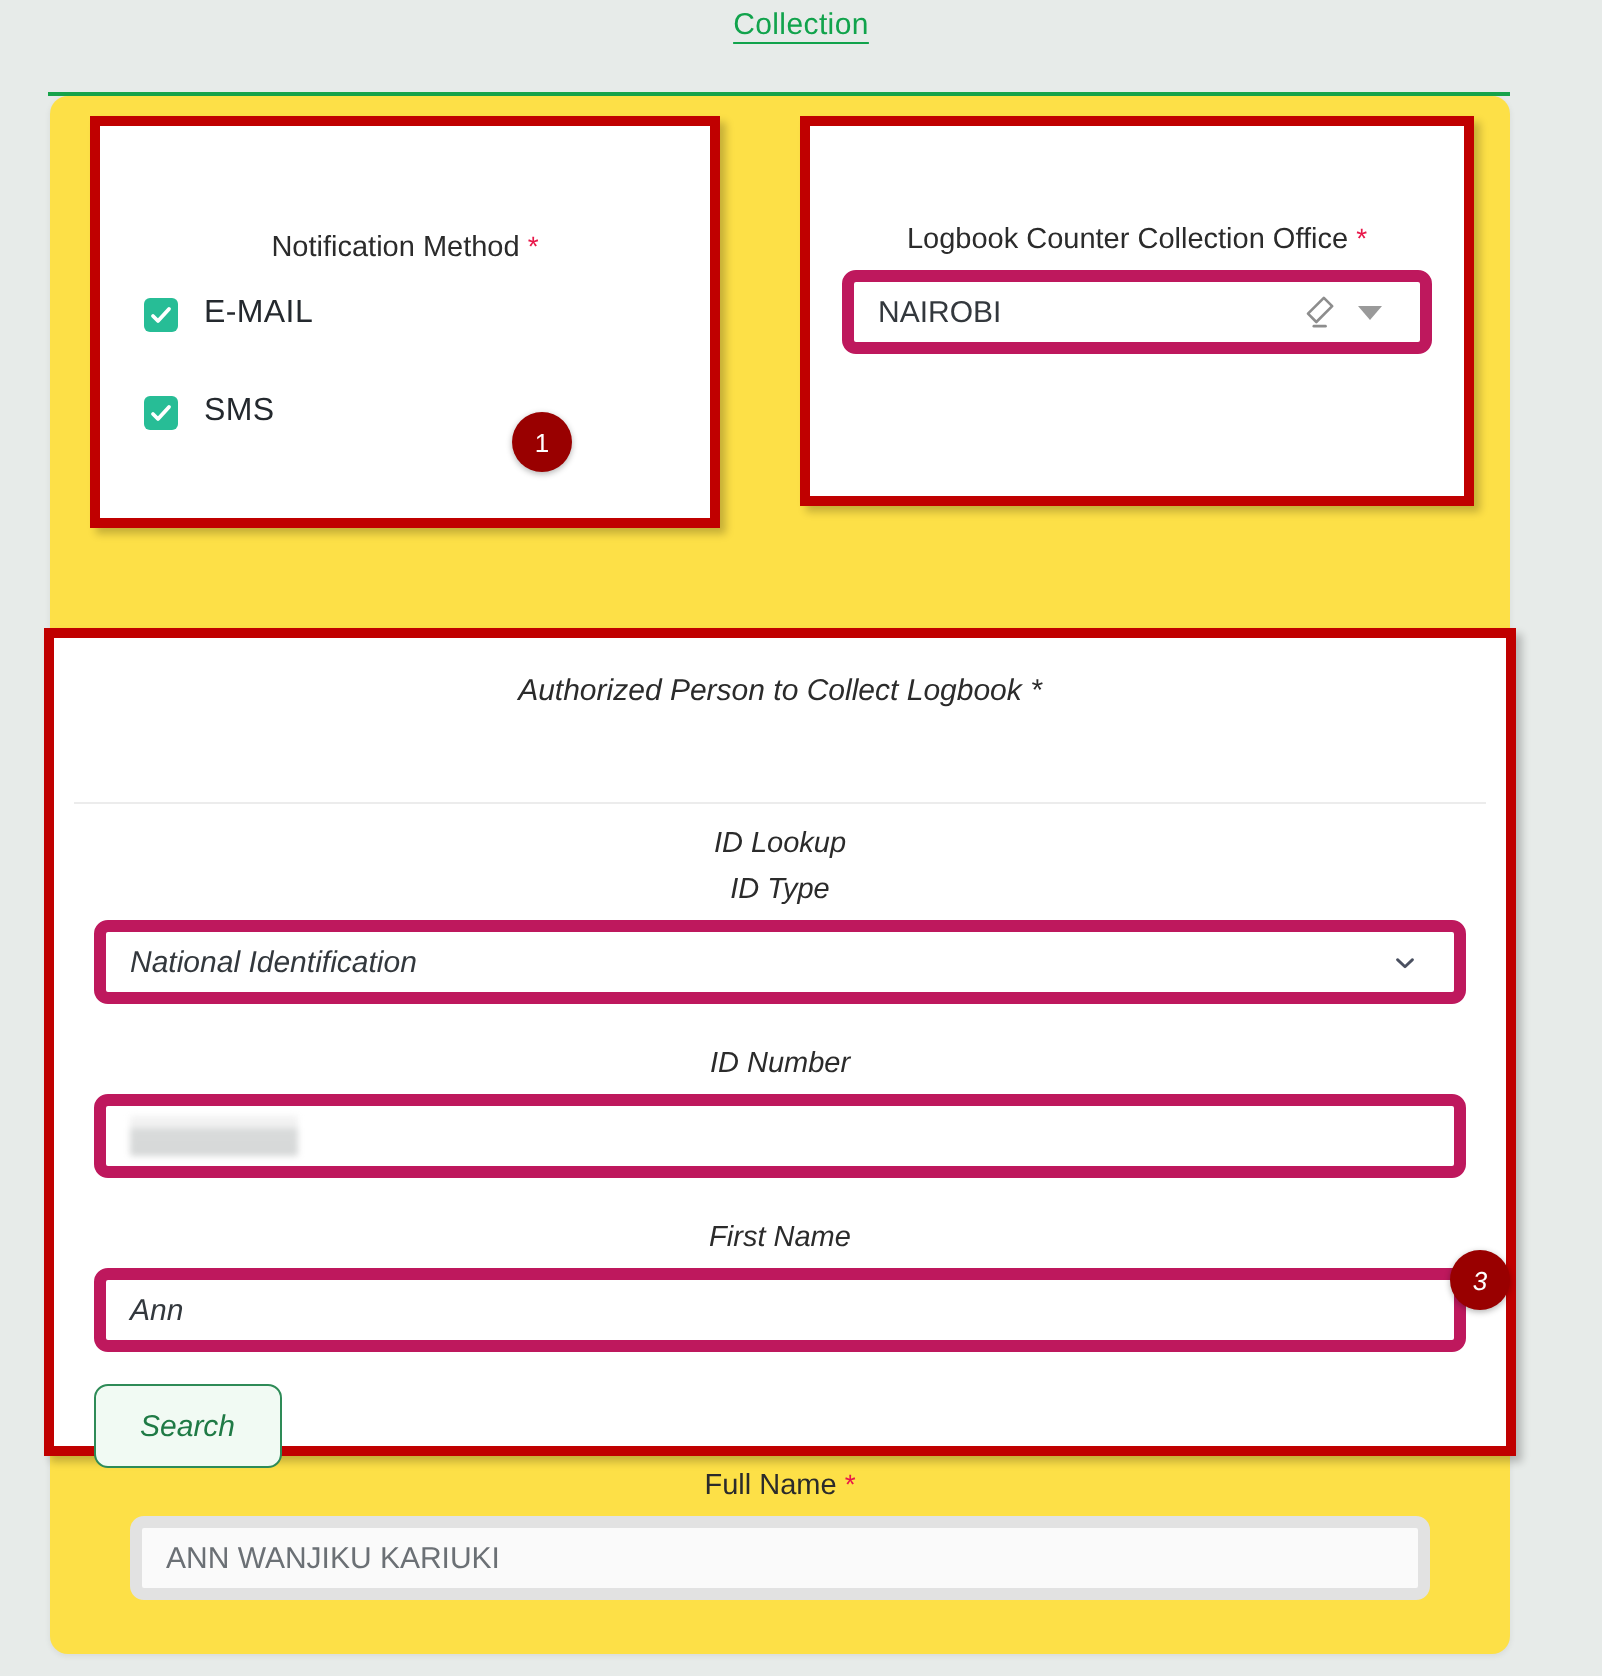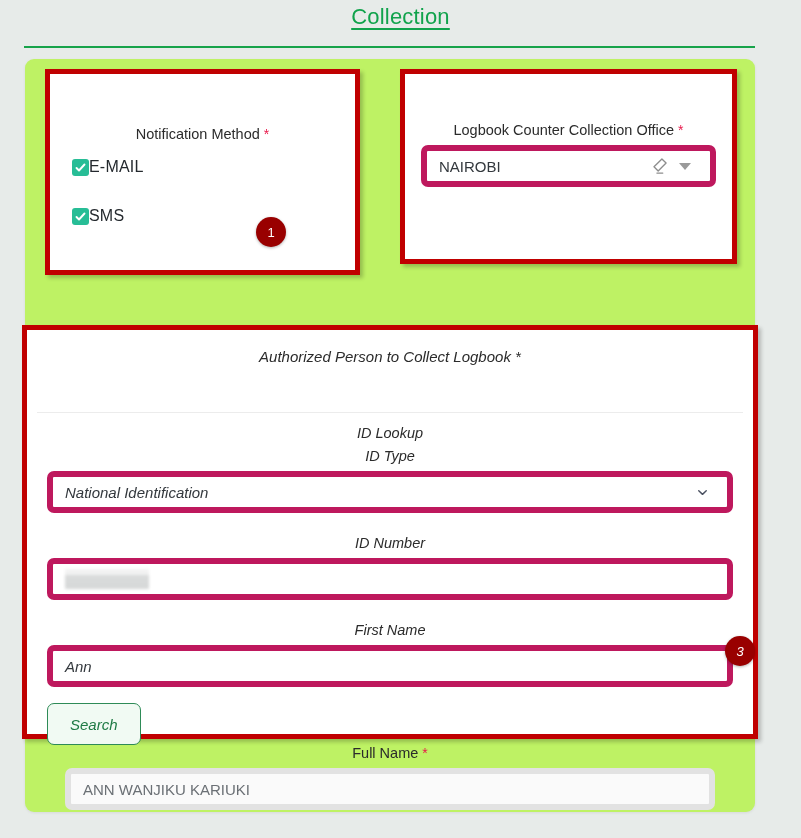--- a/index.html
+++ b/index.html
@@ -19,45 +19,45 @@
   .page-header {
     height: 46px;
     position: relative;
   }
   .page-title {
     position: absolute;
     left: 0;
     right: 0;
     top: 4px;
     text-align: center;
-    font-size: 22px;
+    font-size: 15px;
     color: #11a34c;
     text-decoration: underline;
     text-underline-offset: 4px;
     letter-spacing: .2px;
   }
   .title-rule {
     position: absolute;
     left: 24px;
     right: 46px;
     top: 46px;
     height: 2px;
     background: #17a34a;
   }
 
   
   .surface {
     position: absolute;
     left: 25px;
-    top: 59px;
+    top: 48px;
     width: 730px;
-    background: #bef264;
+    background: #fde047;
     border-radius: 9px;
     box-shadow: 0 1px 3px rgba(0,0,0,.07);
-    padding-bottom: 2px;
+    padding-bottom: 27px;
   }
 
   
   .redbox {
     position: absolute;
     border: 5px solid #c00000;
     background: #ffffff;
     box-shadow: 3px 3px 4px rgba(0,0,0,.22);
     box-sizing: border-box;
   }
@@ -93,20 +93,21 @@
   .req {
     color: #e8184a;
     font-size: 14px;
   }
   .req-dark { color: #2b2b2b; }
 
   
   .check-row {
     display: flex;
     align-items: center;
+    gap: 13px;
     margin-left: 22px;
   }
   .check-row + .check-row { margin-top: 31px; }
   .cbox {
     width: 17px;
     height: 17px;
     border-radius: 3px;
     background: #27bd96;
     display: flex;
     align-items: center;

